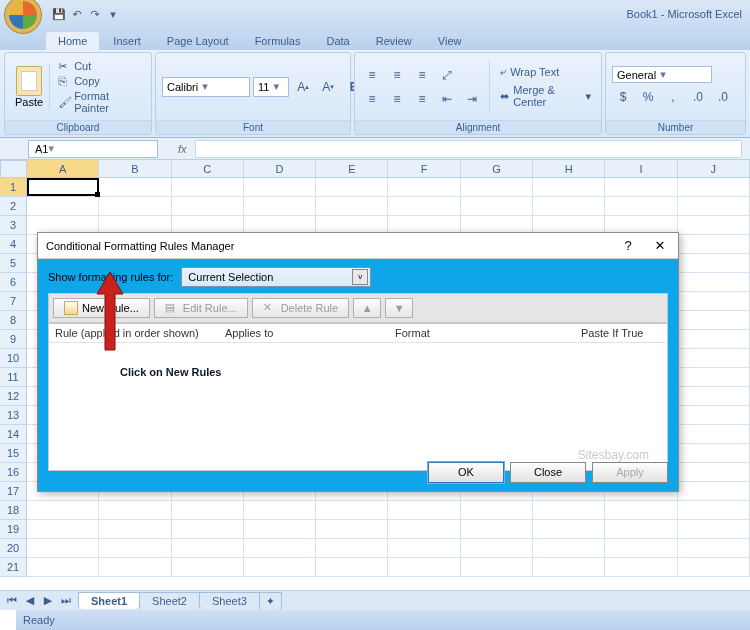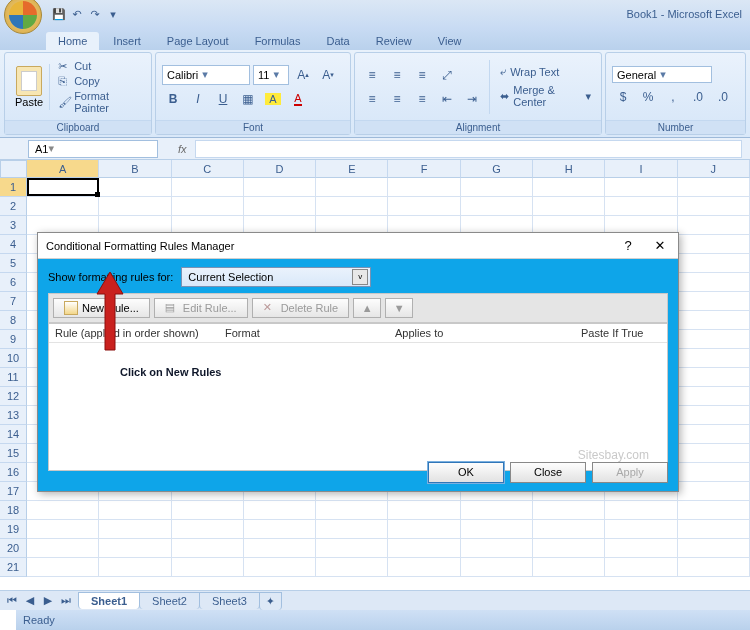--- a/index.html
+++ b/index.html
@@ -22,21 +22,21 @@
 .ribbon { height: 88px; background: linear-gradient(#e8f1fb, #d9e8f9); border-bottom: 1px solid #9db9d9; display: flex; padding: 2px 4px; gap: 3px; }
 .group { background: linear-gradient(#eaf2fc, #d6e6f8); border: 1px solid #b8cfe8; border-radius: 3px; display: flex; flex-direction: column; }
 .group-body { flex: 1; display: flex; padding: 2px 4px; align-items: center; gap: 4px; }
 .group-label { text-align: center; font-size: 10px; color: #3b5e8f; padding: 1px 0; background: #d0e1f5; border-top: 1px solid #c3d8f0; }
 .paste-section { display: flex; flex-direction: column; align-items: center; padding: 2px 6px; border-right: 1px solid #c3d8f0; }
 .paste-big { width: 26px; height: 30px; background: #f7e6b3; border: 1px solid #c9a95e; border-radius: 2px; position: relative; }
 .paste-big::after { content:""; position:absolute; top:4px; left:4px; right:4px; bottom:4px; background:#fff; border:1px solid #ccc; }
 .clip-btns { display: flex; flex-direction: column; gap: 1px; }
 .clip-btn { display: flex; align-items: center; gap: 4px; padding: 1px 4px; font-size: 10px; color:#3b5e8f;}
 .clip-ico { width: 12px; height: 12px; display:inline-block; }
-.font-section { display: flex; flex-direction: column; gap: 4px; padding: 2px; }
+.font-section { display: flex; gap: 4px; padding: 2px; }
 .font-row { display: flex; gap: 3px; }
 .combo { border: 1px solid #a2bfdf; background: #fff; padding: 1px 4px; display: flex; align-items: center; gap: 4px; }
 .combo-dd { width: 8px; color: #5a7aa6; }
 .tbtn { width: 22px; height: 20px; border: 1px solid transparent; display: flex; align-items: center; justify-content: center; color: #3b5e8f; font-size: 12px; border-radius: 2px; }
 .align-section { display: flex; flex-direction: column; gap: 4px; padding: 2px; }
 .num-section { display: flex; flex-direction: column; gap: 4px; padding: 2px; }
 
 
 .formula-bar { height: 22px; background: #e8f0fa; border-bottom: 1px solid #b8cfe8; display: flex; align-items: center; }
 .name-box { width: 130px; height: 18px; margin-left: 28px; background: #fff; border: 1px solid #a2bfdf; padding-left: 6px; display: flex; align-items: center; justify-content: flex-start; }
@@ -568,22 +568,22 @@
       <div class="dlgbtn disabled" style="width:28px;justify-content:center">
           <span>▲</span>
         </div>
       <div class="dlgbtn disabled" style="width:28px;justify-content:center">
           <span>▼</span>
         </div>
     </div>
     <div class="dlg-list">
       <div class="dlg-list-hdr">
         <span>Rule (applied in order shown)</span>
+        <span>Applies to</span>
         <span>Format</span>
-        <span>Applies to</span>
         <span>Paste If True</span>
       </div>
       <div class="watermark">Sitesbay.com</div>
     </div>
   </div>
   <div class="dlg-footer">
     <div class="fbtn primary">OK</div>
     <div class="fbtn">Close</div>
     <div class="fbtn disabled">Apply</div>
   </div>

